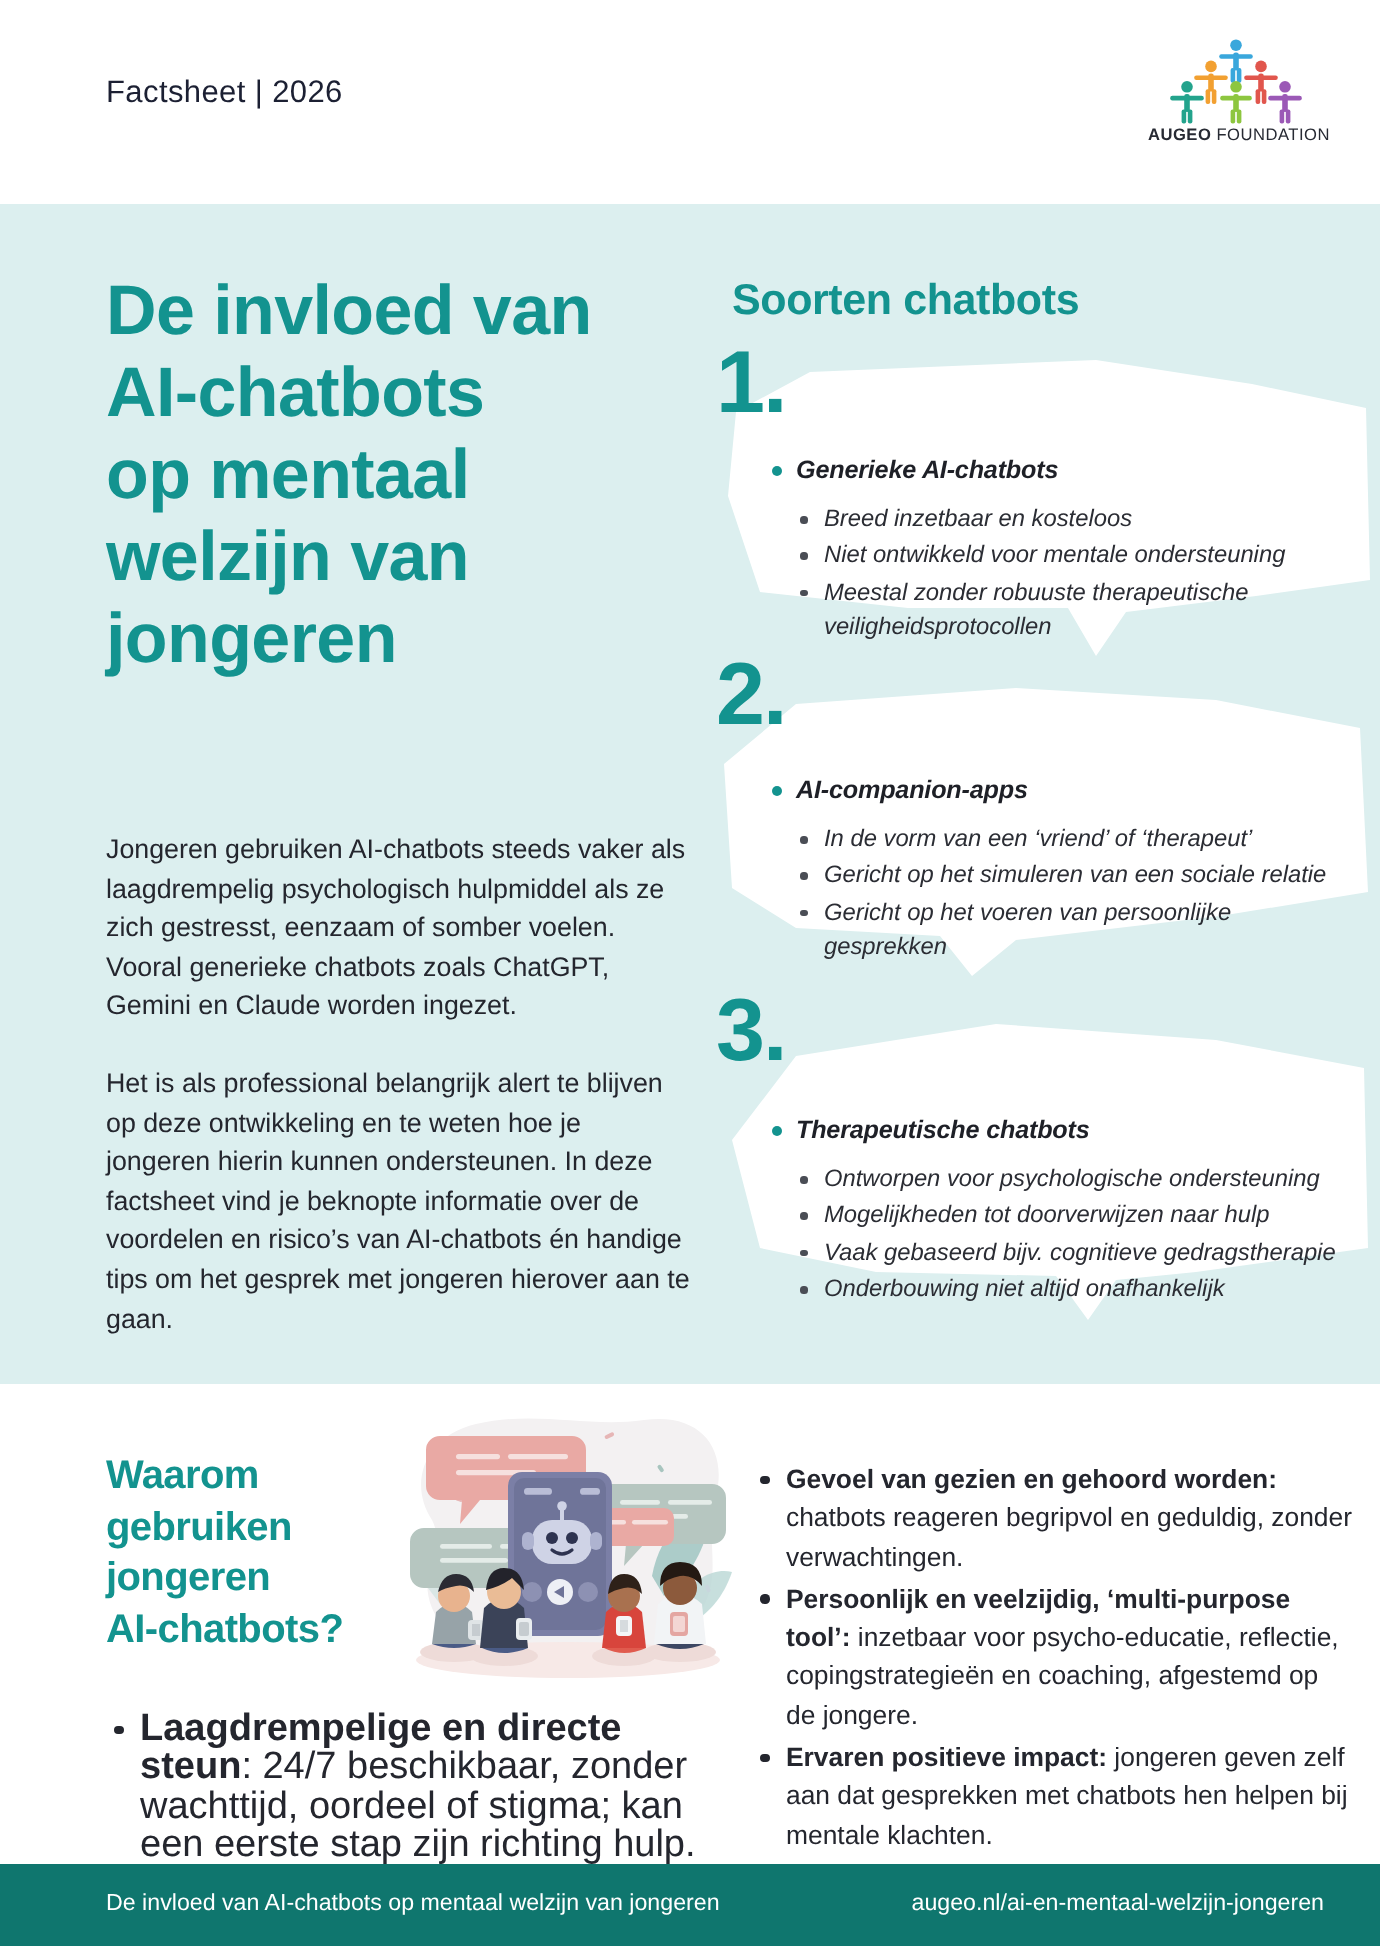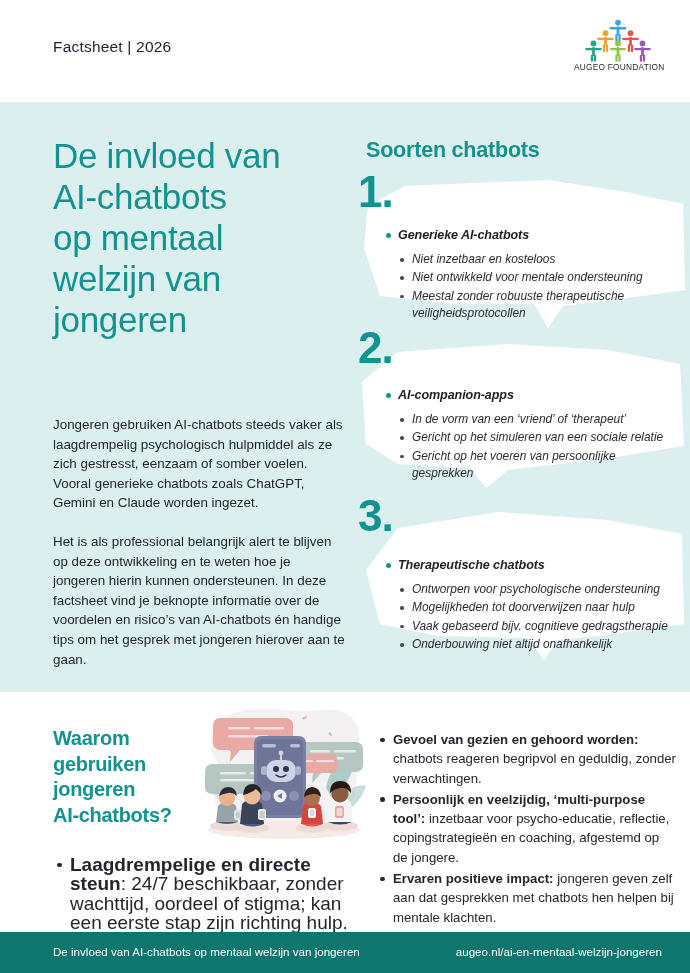--- a/index.html
+++ b/index.html
@@ -19,32 +19,32 @@
     position:absolute;left:53px;top:38px;
     font-size:15.5px;color:#1c2033;letter-spacing:.2px;
     font-family:"Liberation Sans", sans-serif;white-space:nowrap;
   }
   .logo-wrap{position:absolute;right:28px;top:18px;width:88px;height:64px;}
   .logo-mark{position:absolute;left:0;top:0;width:88px;height:44px;}
   .logo-text{
     position:absolute;left:0;top:44px;width:88px;text-align:center;
     font-size:8.3px;color:#272a33;letter-spacing:.25px;white-space:nowrap;
   }
-  .logo-text b{font-weight:normal;}
+  .logo-text b{font-weight:bold;}
   .logo-text span{font-weight:normal;}
 
   
   .band{position:absolute;left:0;top:102px;width:690px;height:590px;background:#dcefef;}
 
   
   .title-block{position:absolute;left:53px;top:135px;width:300px;}
   .main-title{
     font-size:35px;line-height:41px;
     color:#13938f;
-    font-weight:normal;
+    font-weight:bold;
     letter-spacing:-0.3px;
   }
   .main-title div{white-space:nowrap;}
 
   .body-copy{
     position:absolute;left:53px;top:415px;width:292px;
     font-size:13.4px;line-height:19.6px;color:#24262e;
   }
   .body-copy p{margin:0 0 19px 0;}
   .body-copy p:last-child{margin-bottom:0;}
@@ -195,21 +195,21 @@
     <svg width="330" height="152" viewBox="0 0 330 152" xmlns="http://www.w3.org/2000/svg">
       <path d="M47,8 L190,2 L268,14 L325,26 L327,112 L270,120 L205,128 L190,150 L176,126 L96,126 L22,118 L6,70 L10,28 Z" fill="#ffffff"></path>
     </svg>
     <div class="num" style="left:0px;top:-8px;">1.</div>
     <div class="card-inner" style="left:28px;top:50px;width:290px;">
       <div class="card-title-row">
         <span class="dot"></span>
         <span class="card-title">Generieke AI-chatbots</span>
       </div>
       <ul class="card-list">
-        <li>Niet inzetbaar en kosteloos</li>
+        <li>Breed inzetbaar en kosteloos</li>
         <li>Niet ontwikkeld voor mentale ondersteuning</li>
         <li>Meestal zonder robuuste therapeutische veiligheidsprotocollen</li>
       </ul>
     </div>
   </div>
 
   <div class="card" style="left:358px;top:340px;width:330px;height:150px;">
     <svg width="330" height="150" viewBox="0 0 330 150" xmlns="http://www.w3.org/2000/svg">
       <path d="M40,12 L150,4 L250,10 L322,24 L326,106 L252,118 L150,130 L128,148 L112,128 L40,124 L8,104 L4,42 Z" fill="#ffffff"></path>
     </svg>

